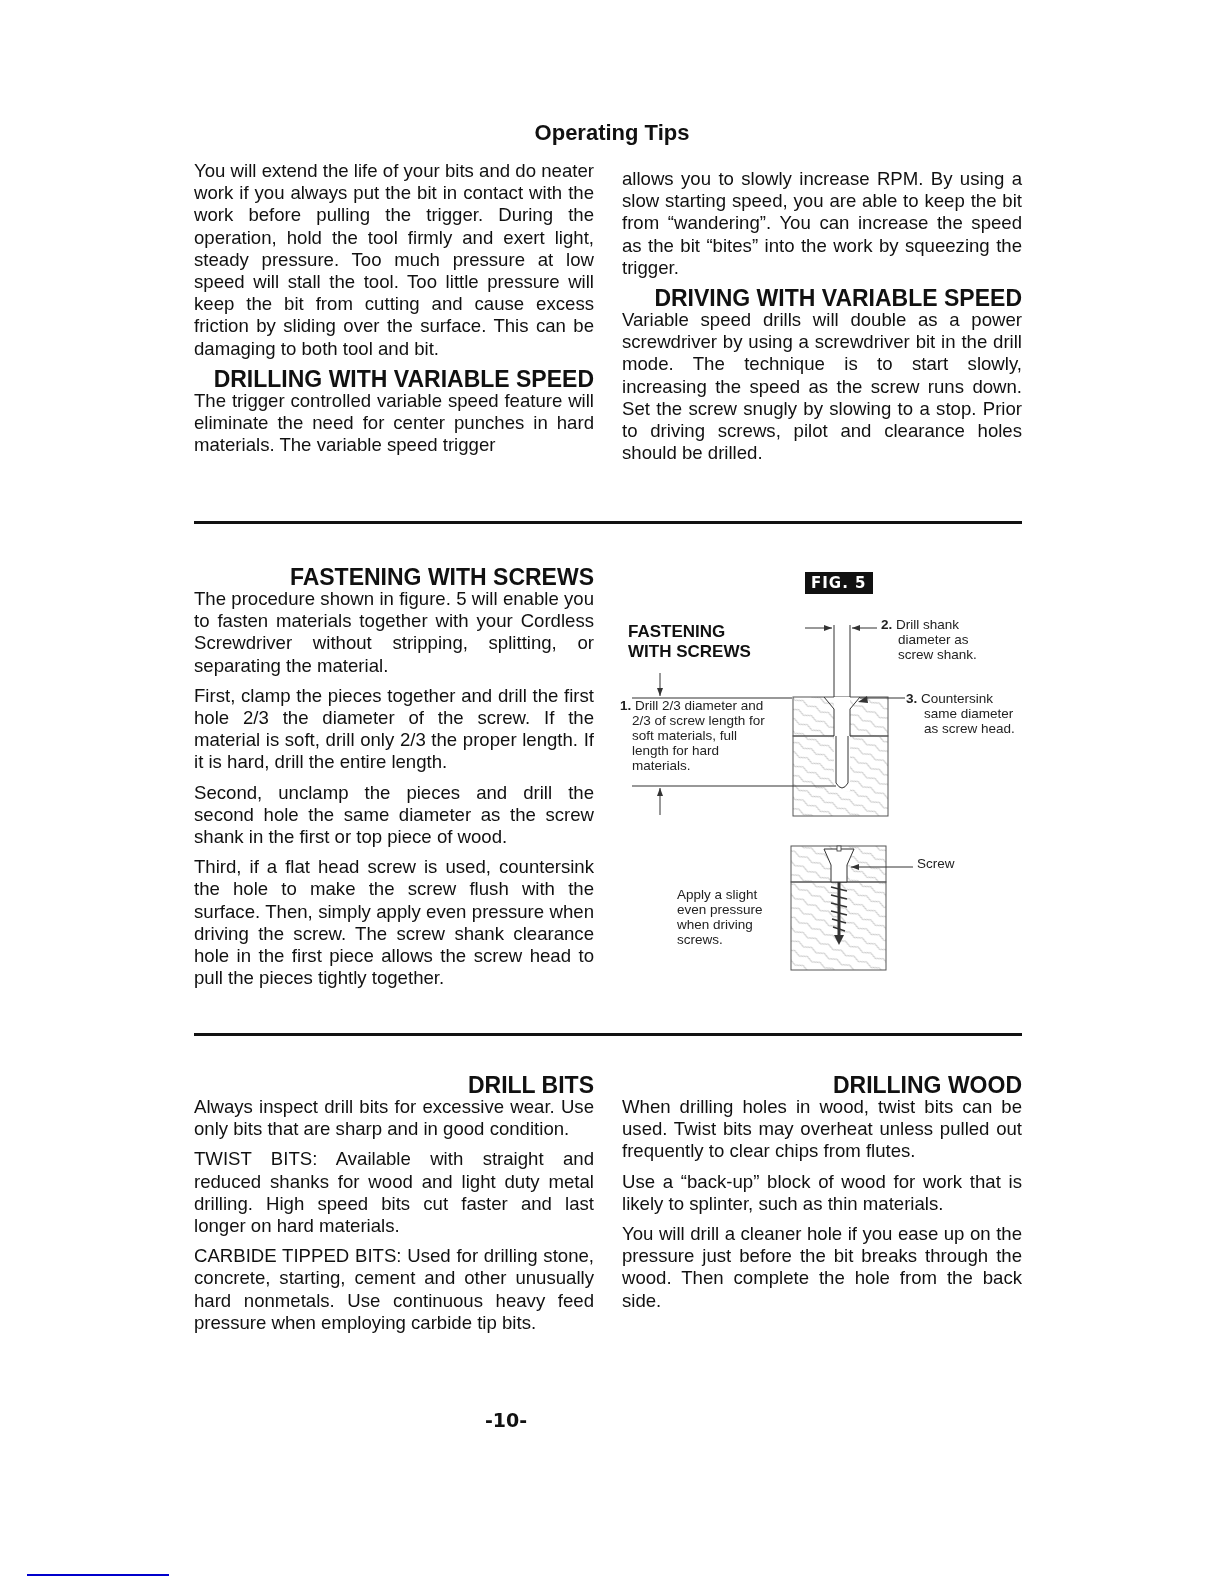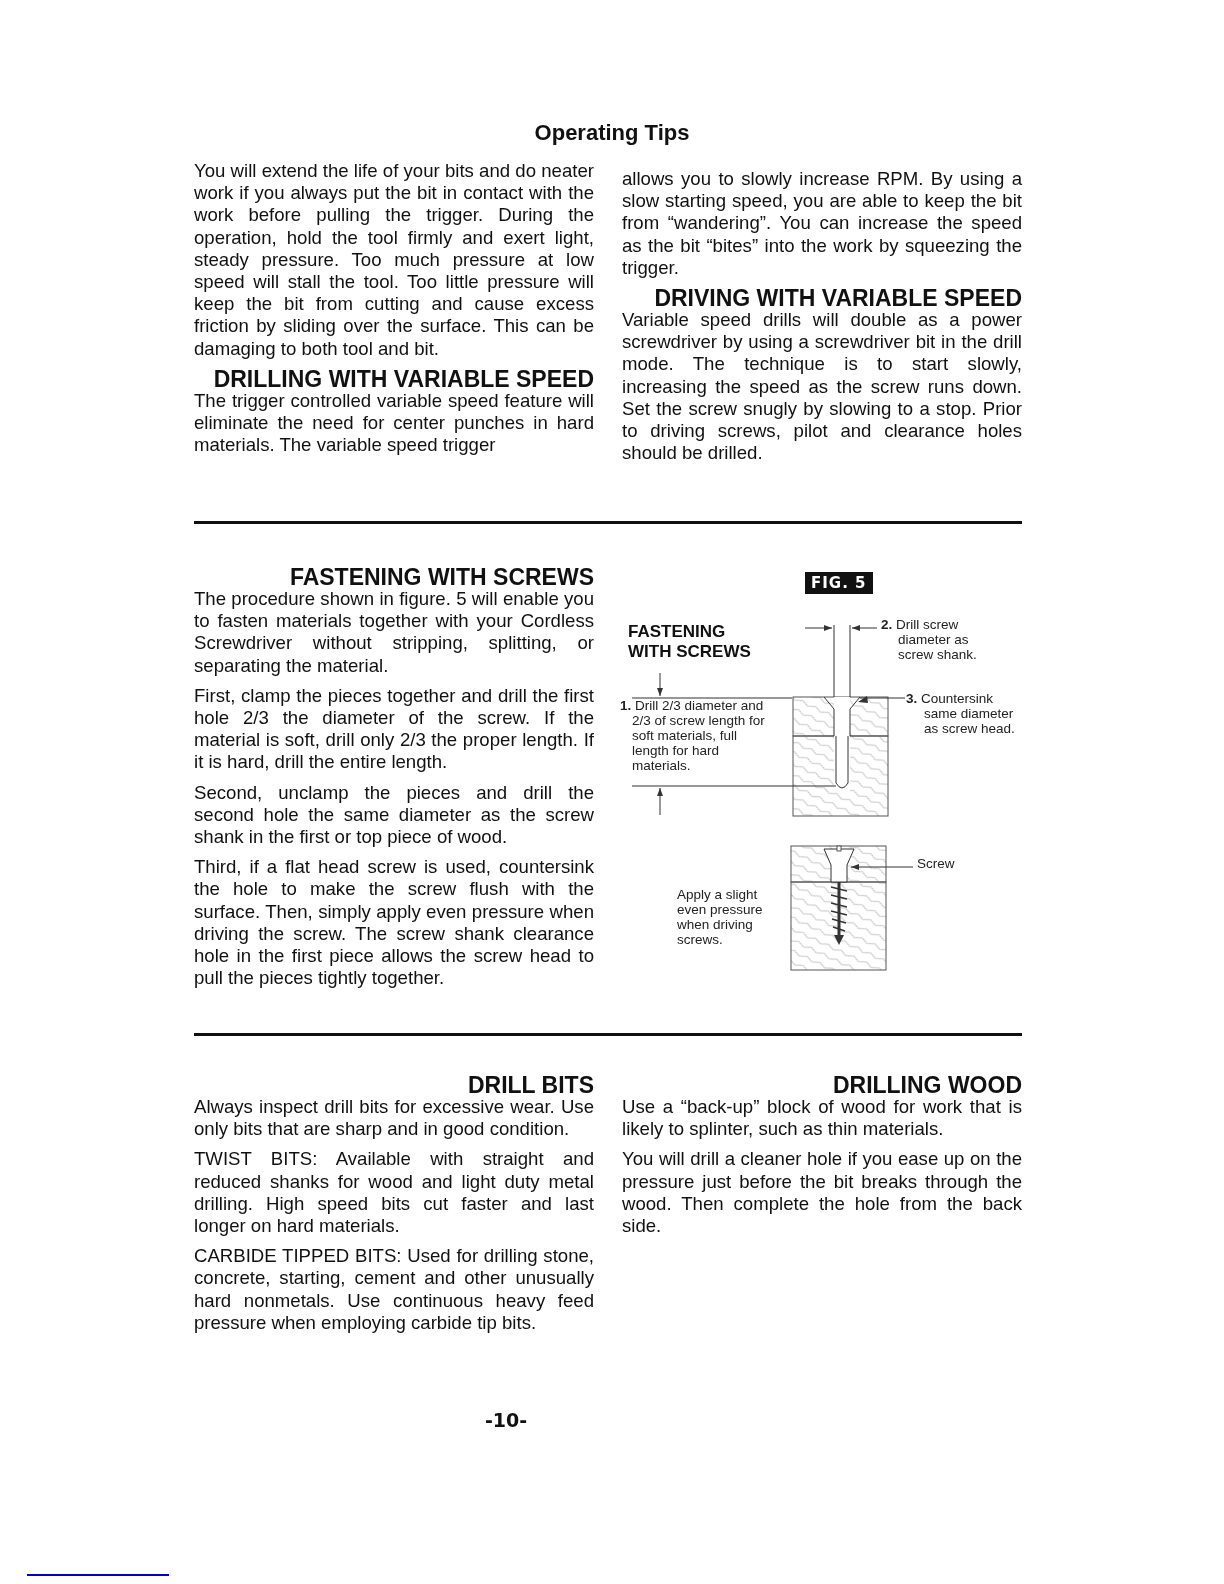--- a/index.html
+++ b/index.html
@@ -105,21 +105,21 @@
     <b>1.</b>
     <span>Drill 2/3 diameter and</span><br>
     <span style="padding-left:12px">2/3 of screw length for</span><br>
     <span style="padding-left:12px">soft materials, full</span><br>
     <span style="padding-left:12px">length for hard</span><br>
     <span style="padding-left:12px">materials.</span>
   </div>
 
   <div class="abs dlabel" style="left:266px; top:52px; width:140px;">
     <b>2.</b>
-    <span>Drill screw</span><br>
+    <span>Drill shank</span><br>
     <span style="padding-left:17px">diameter as</span><br>
     <span style="padding-left:17px">screw shank.</span>
   </div>
 
   <div class="abs dlabel" style="left:291px; top:126px; width:130px;">
     <b>3.</b>
     <span>Countersink</span><br>
     <span style="padding-left:18px">same diameter</span><br>
     <span style="padding-left:18px">as screw head.</span>
   </div>
@@ -138,19 +138,20 @@
 
 <div class="abs col" style="left:194px; top:1074px; width:400px;">
   <div class="h">DRILL BITS</div>
   <p>Always inspect drill bits for excessive wear. Use only bits that are sharp and in good condition.</p>
   <p>TWIST BITS: Available with straight and reduced shanks for wood and light duty metal drilling. High speed bits cut faster and last longer on hard materials.</p>
   <p>CARBIDE TIPPED BITS: Used for drilling stone, concrete, starting, cement and other unusually hard nonmetals. Use continuous heavy feed pressure when employing carbide tip bits.</p>
 </div>
 
 <div class="abs col" style="left:622px; top:1074px; width:400px;">
   <div class="h">DRILLING WOOD</div>
+  <p>When drilling holes in wood, twist bits can be used. Twist bits may overheat unless pulled out frequently to clear chips from flutes.</p>
   <p>Use a “back-up” block of wood for work that is likely to splinter, such as thin materials.</p>
   <p>You will drill a cleaner hole if you ease up on the pressure just before the bit breaks through the wood. Then complete the hole from the back side.</p>
 </div>
 
 <div class="abs pagenum">-10-</div>
 
 <div class="abs bluebar"></div>
 
 </body></html>

